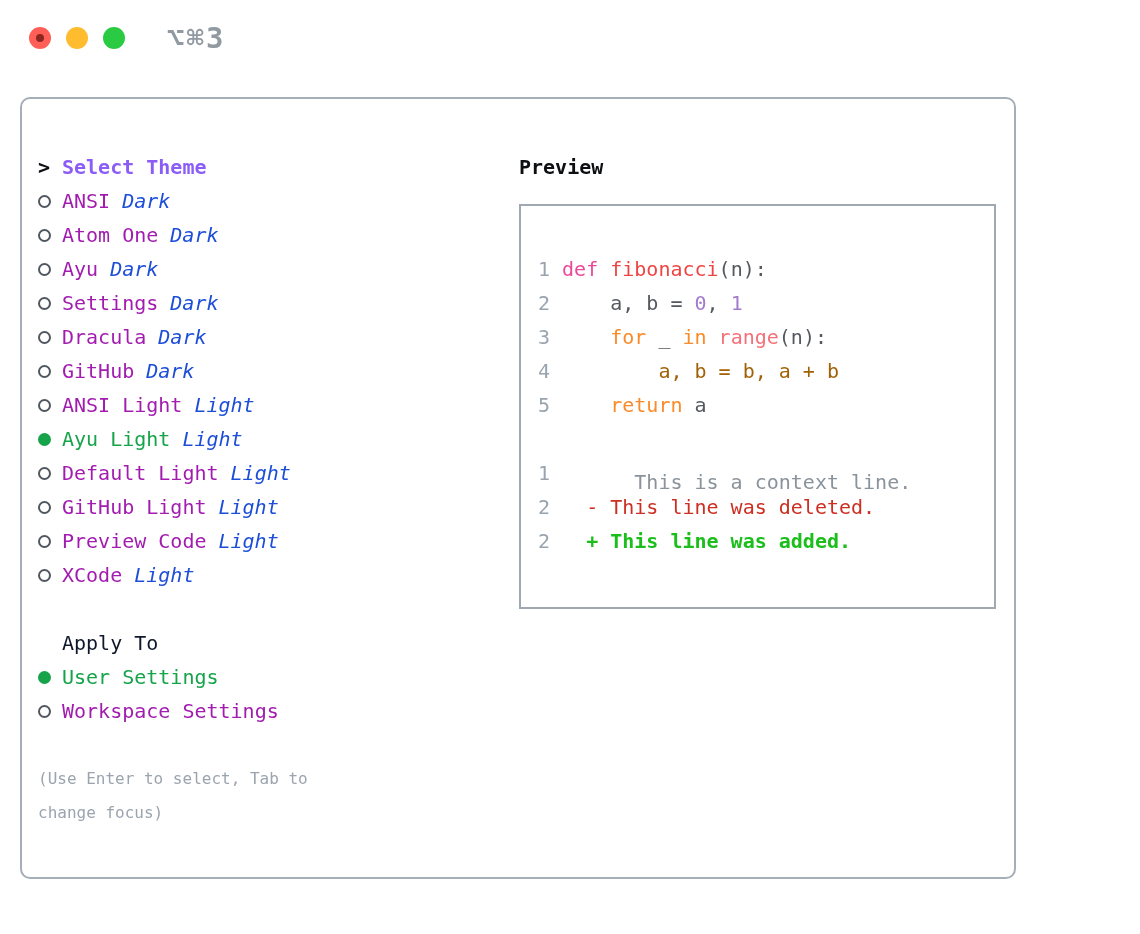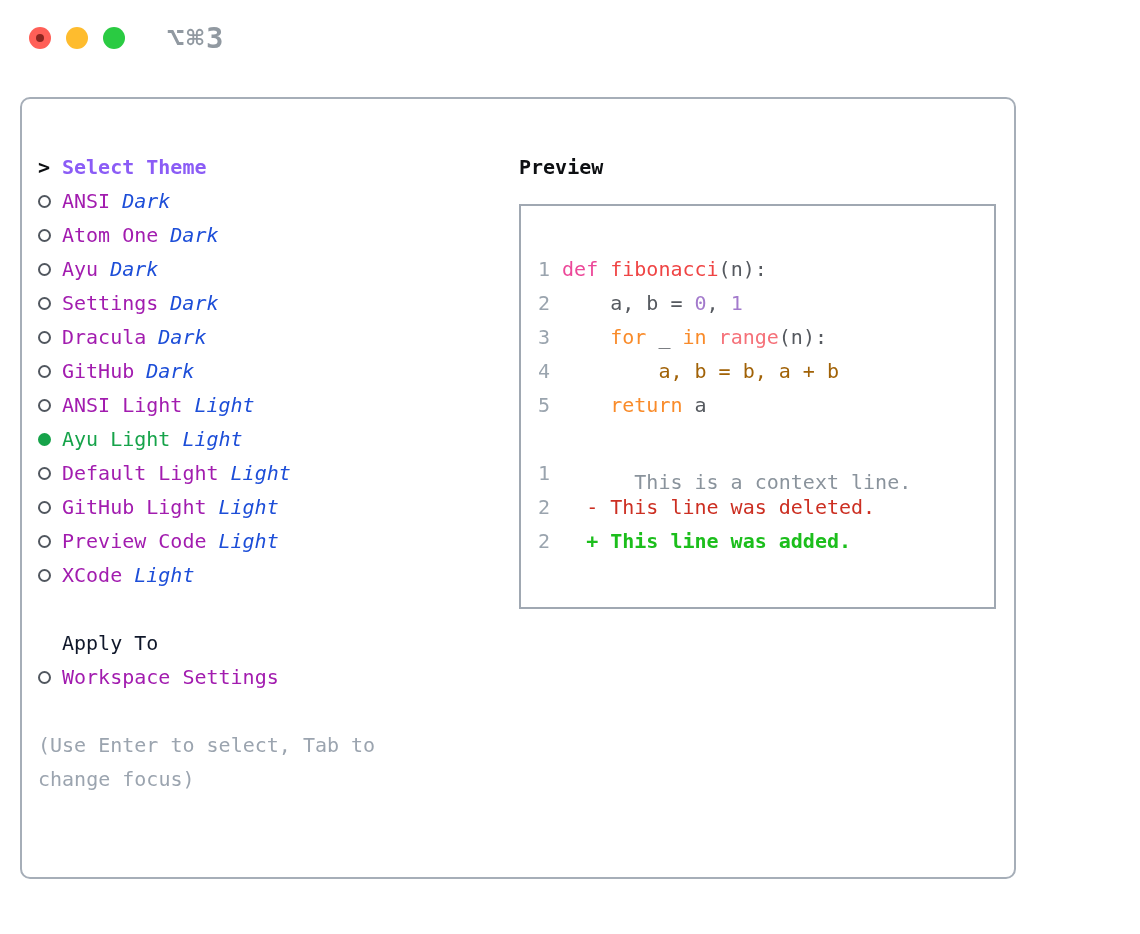--- a/index.html
+++ b/index.html
@@ -33,21 +33,21 @@
   .mk  { width:24px; flex:none; display:flex; align-items:center; }
   .circle { width:13px; height:13px; border-radius:50%; border:2px solid #51575f; box-sizing:border-box; }
   .circle.sel { background:#16a34a; border-color:#16a34a; }
   .marker-char { font-weight:bold; color:#0d0f12; }
   .hdr-text { font-weight:bold; color:#8b5cf6; }
   .apply-hdr-text { color:#0f172a; }
   .nm  { color:#a21caf; }
   .nm.sel { color:#16a34a; }
   .tag { color:#1d4ed8; margin-left:12px;font-style:italic; }
   .spacer { height:34px; }
-  .hint { color:#9ba4af; font-size:20px; line-height:34px; white-space:pre; }
+  .hint { color:#9ba4af; font-size:16px; line-height:34px; white-space:pre; }
 
   .preview-hdr { font-size:20px; font-weight:bold; color:#0d0f12; height:34px; display:flex; align-items:center; }
   .pbox {
     margin-top:20px; width:477px; height:405px; box-sizing:border-box;
     border:2px solid #a0a8b2; padding:46px 0 0 17px; background:#fff;
   }
   .cline { height:34px; display:flex; align-items:center; font-size:20px; white-space:pre; }
   .ln { display:inline-block; min-width:12px; color:#9aa4ae; margin-right:12px; }
 </style>
 </head>
@@ -86,20 +86,21 @@
         </div>
 
       <div class="spacer"></div>
 
       <div class="row">
         <span class="mk"></span>
         <span class="apply-hdr-text">Apply To</span>
       </div>
 
       <div id="apply-options">
+          <div class="row"><span class="mk"><span class="circle sel"></span></span><span class="nm sel">User Settings</span></div>
           <div class="row"><span class="mk"><span class="circle"></span></span><span class="nm">Workspace Settings</span></div>
         </div>
 
       <div class="spacer"></div>
 
       <div class="hint">(Use Enter to select, Tab to</div>
       <div class="hint">change focus)</div>
     </div>
 
     <div class="right">

